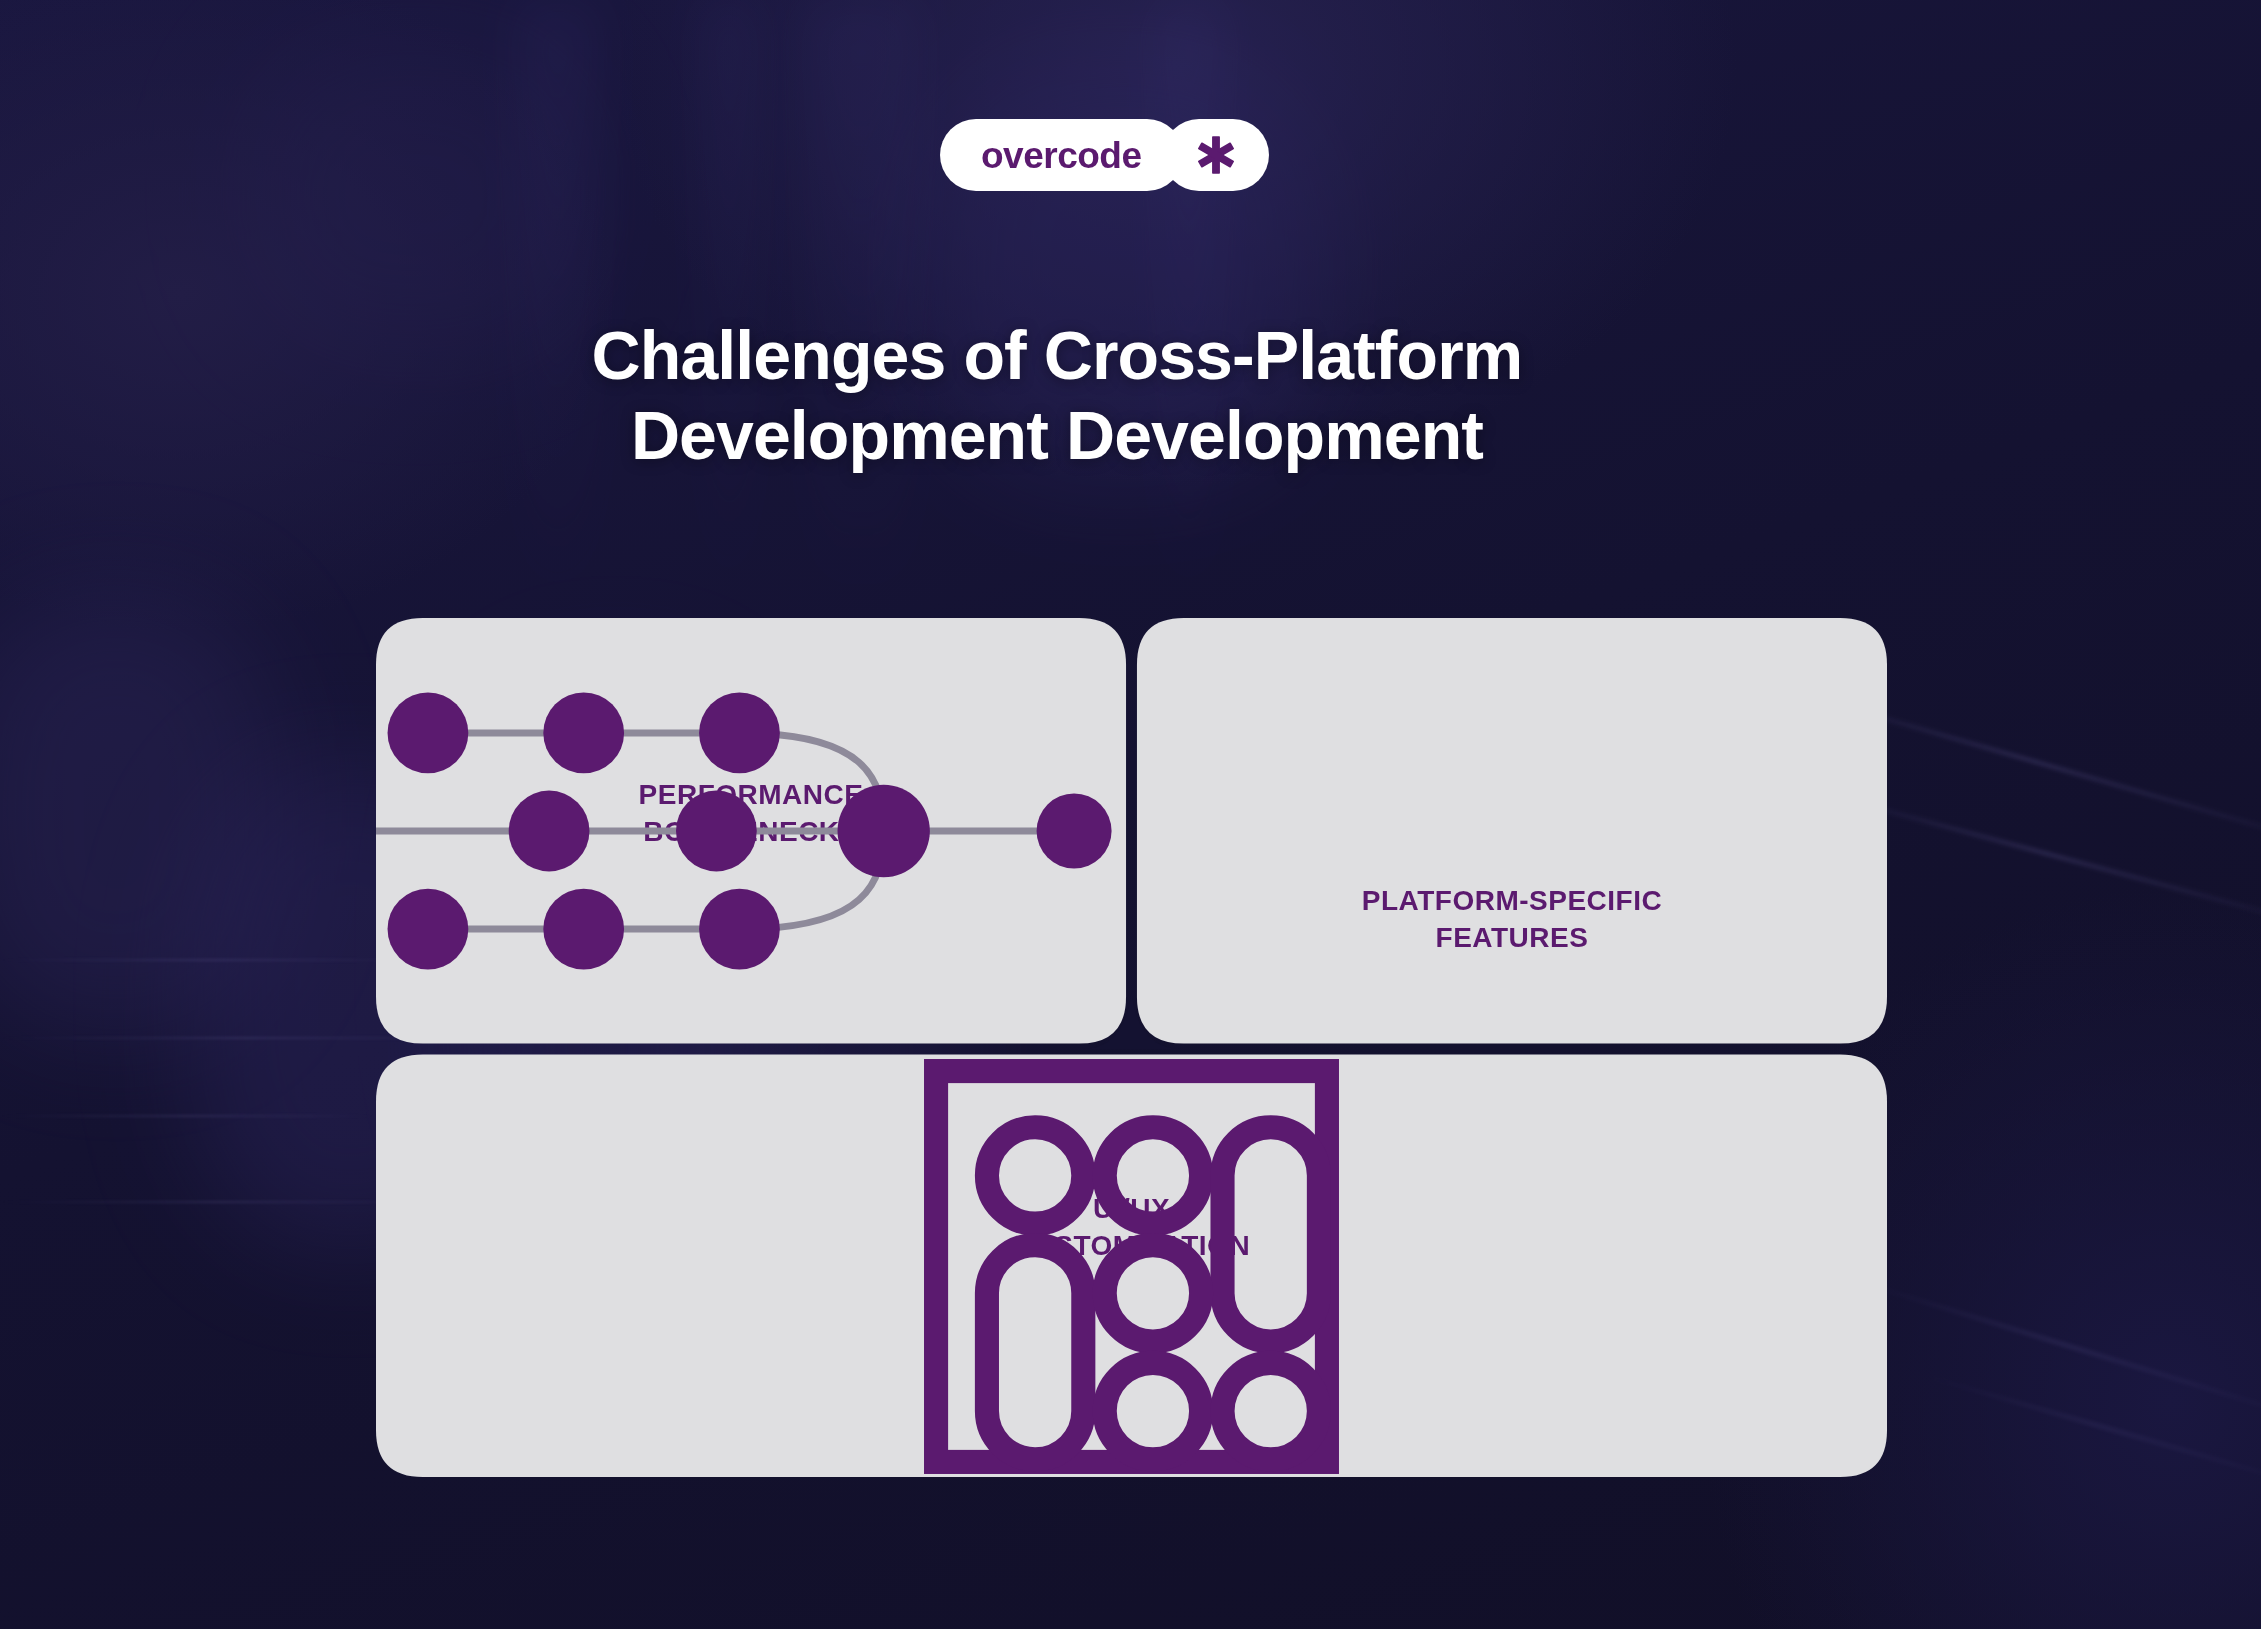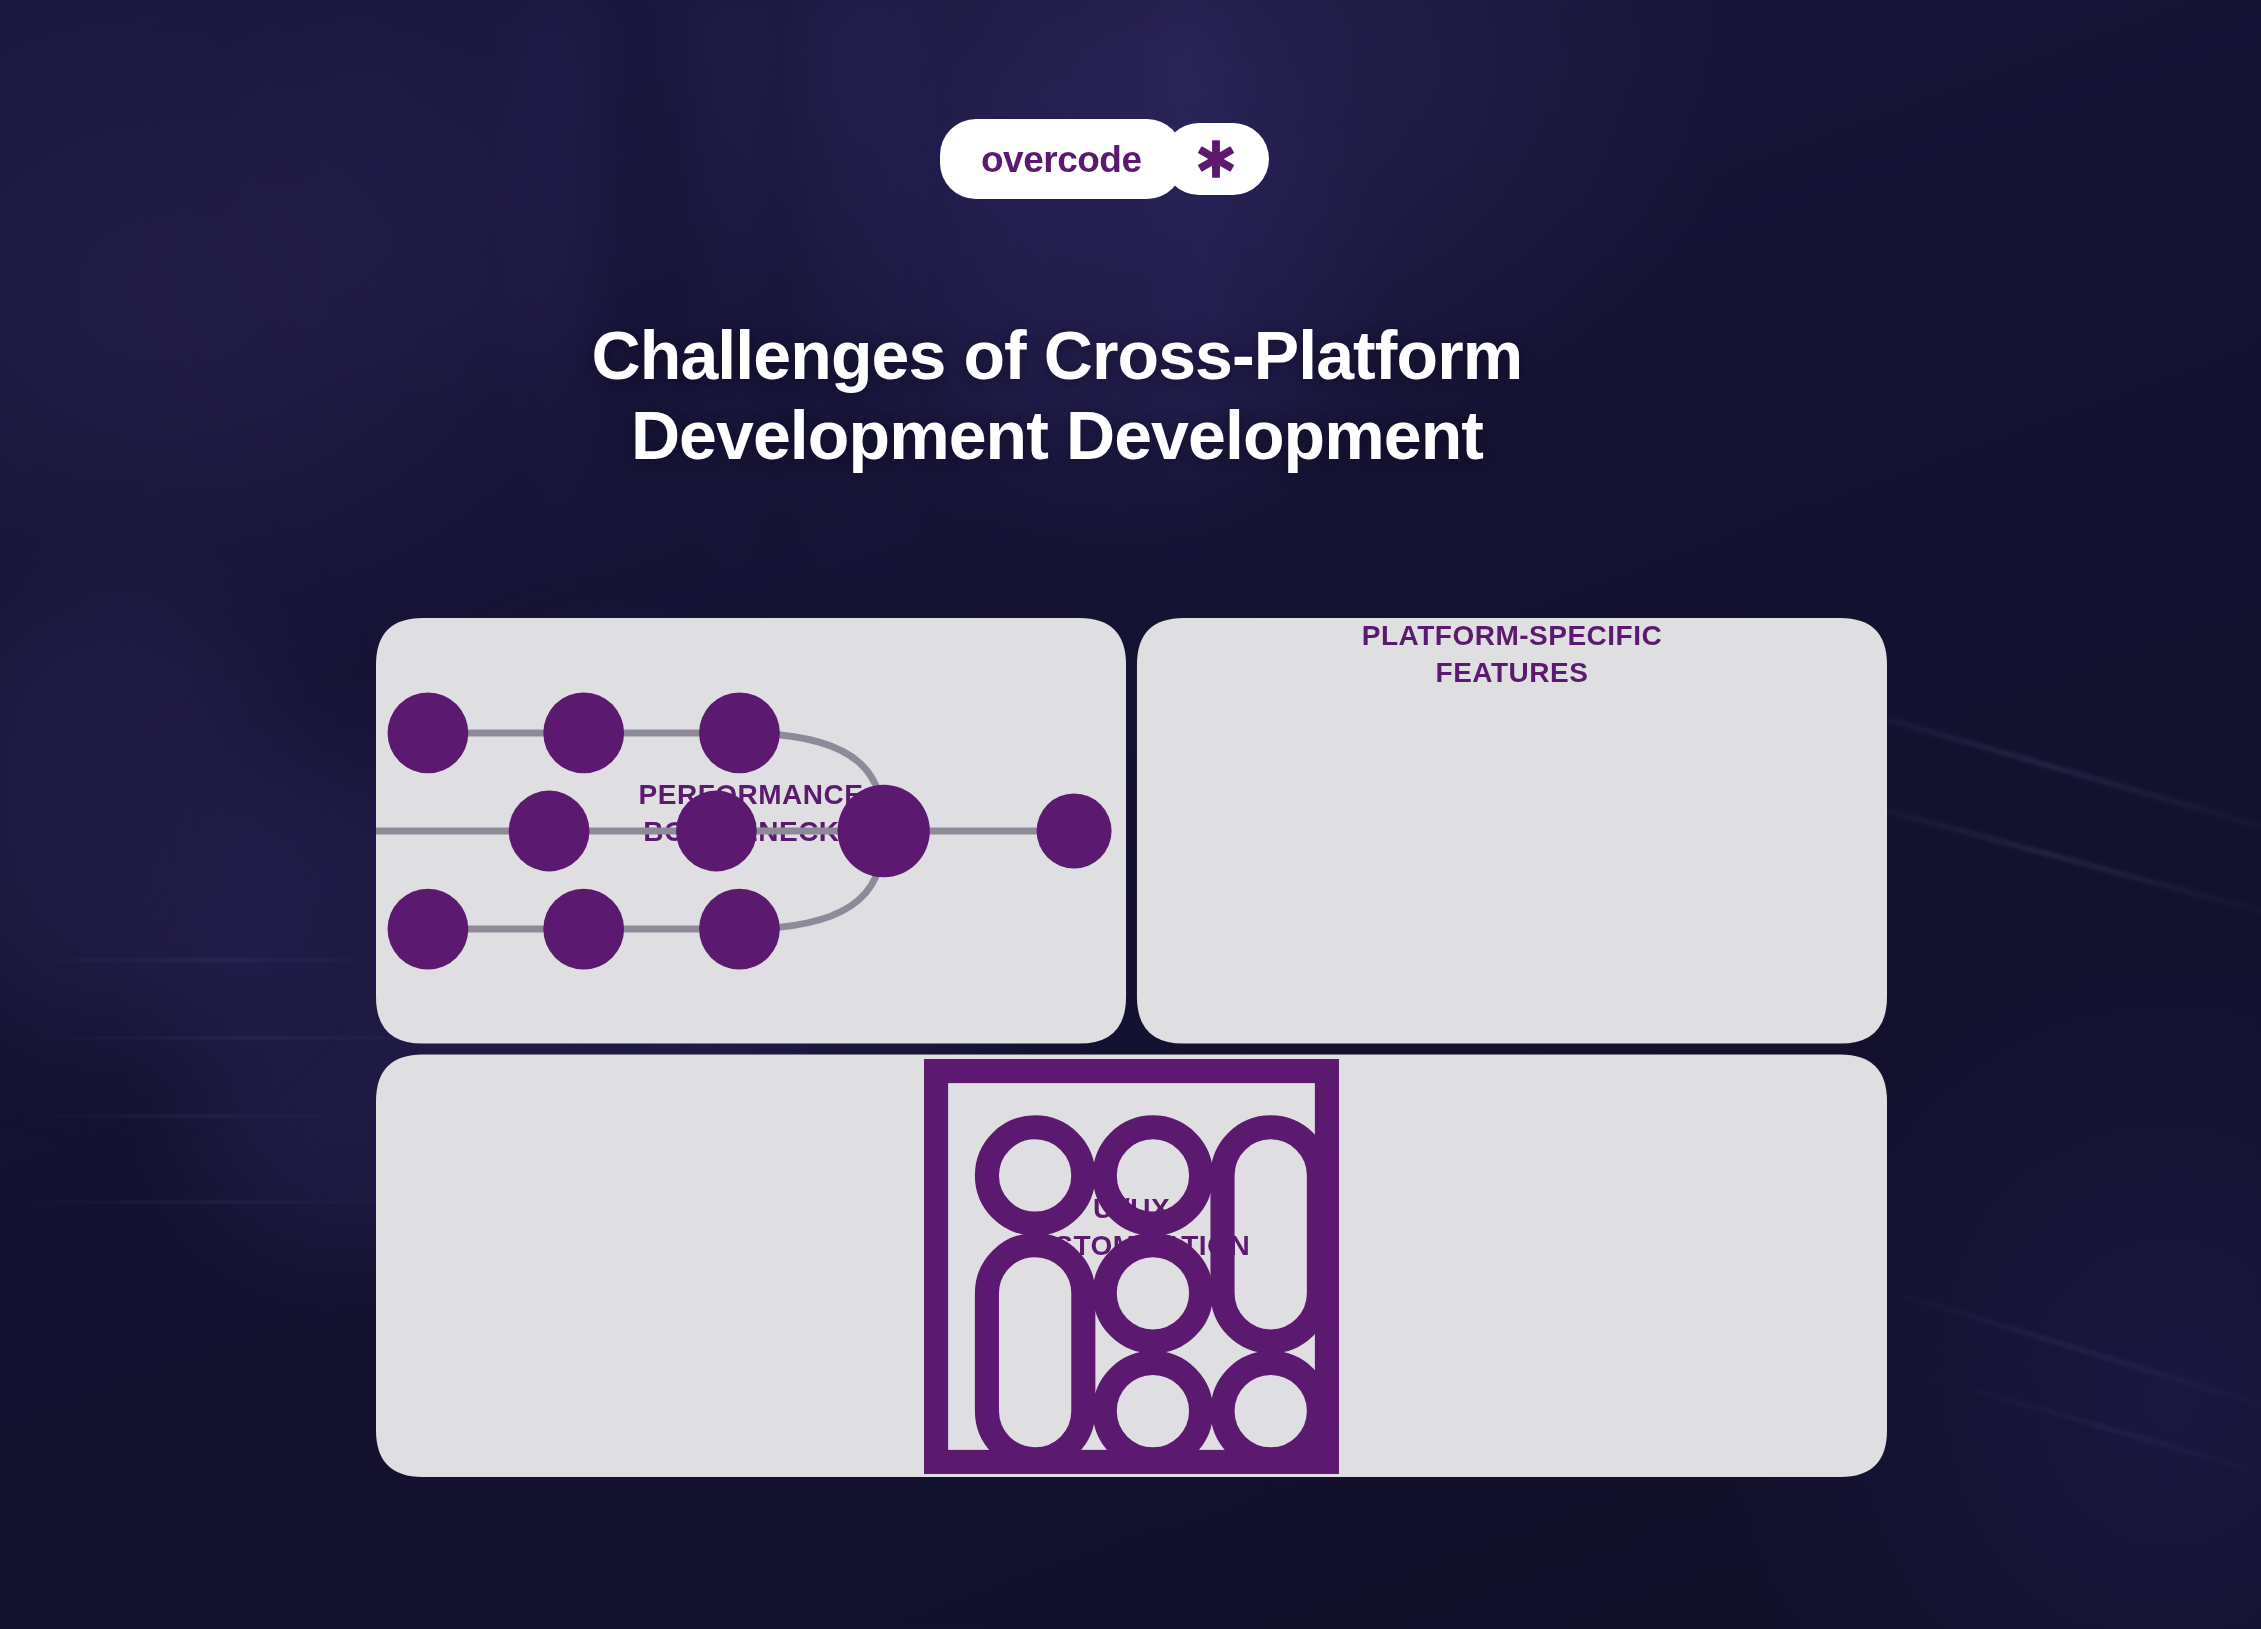--- a/index.html
+++ b/index.html
@@ -55,21 +55,21 @@
 
   
   #content { position:relative; z-index:2; width:2261px; height:1630px; }
 
   
   .logo-wrap {
     position:absolute; left:940px; top:119px;
     display:flex; align-items:center;
   }
   .logo-pill {
-    height:80px; padding:12px 41px;
+    height:72px; padding:12px 41px;
     background:#ffffff; border-radius:36px;
     display:flex; align-items:center; justify-content:center;
     position:relative; z-index:2;
   }
   .logo-text {
     font-size:37px; font-weight:700; color:#5b1a6f;
     letter-spacing:-0.5px; line-height:1;
   }
   .logo-badge {
     width:106px; height:72px; margin-left:-20px;
@@ -107,21 +107,21 @@
   .card-icon { margin-top:0; display:flex; align-items:center; justify-content:center; }
   .card-label {
     color:#5b1a6f; font-size:28px; font-weight:700;
     letter-spacing:0.5px; line-height:1.32; text-align:center;
     text-transform:uppercase;
   }
   .card-label span { display:block; }
 
   .icon-a { margin-top:115px; }
   .label-a { margin-top:44px; }
-  .label-b { }
+  .label-b { margin-top:265px; }
   .icon-c  { margin-top:94px; }
   .label-c { margin-top:42px; }
 </style>
 </head>
 <body>
 
 <div id="bg">
   <div class="bg-base"></div>
   <div class="blob b1"></div>
   <div class="blob b2"></div>

